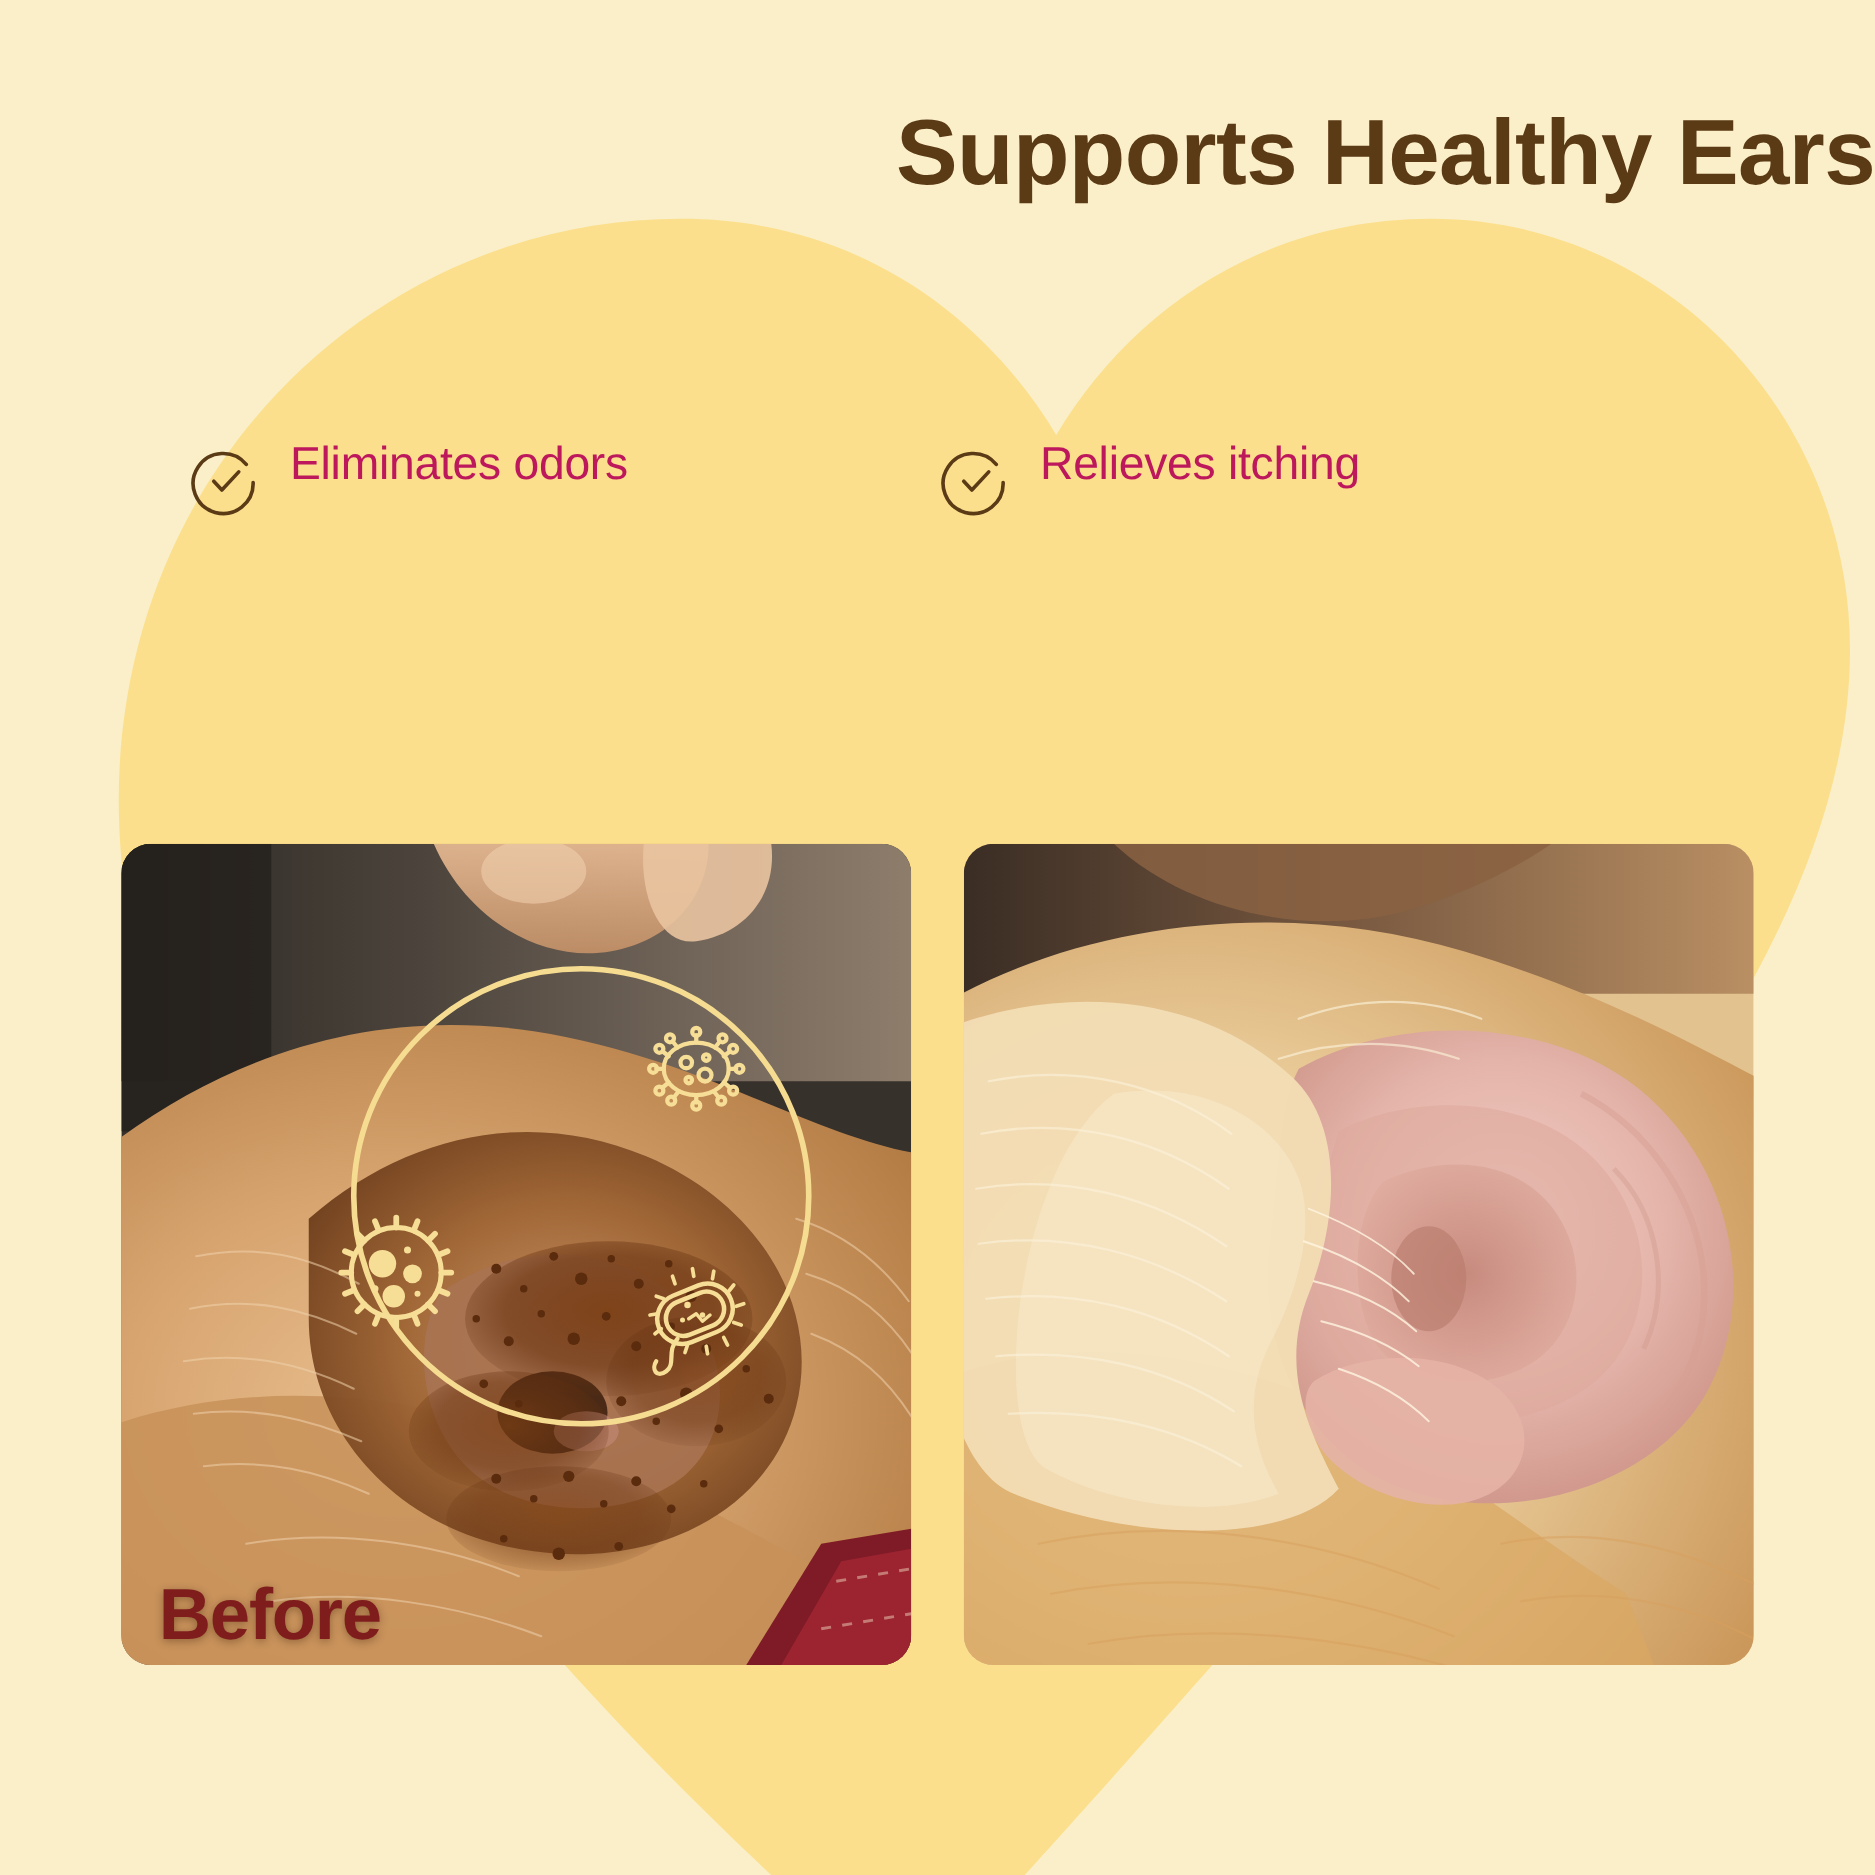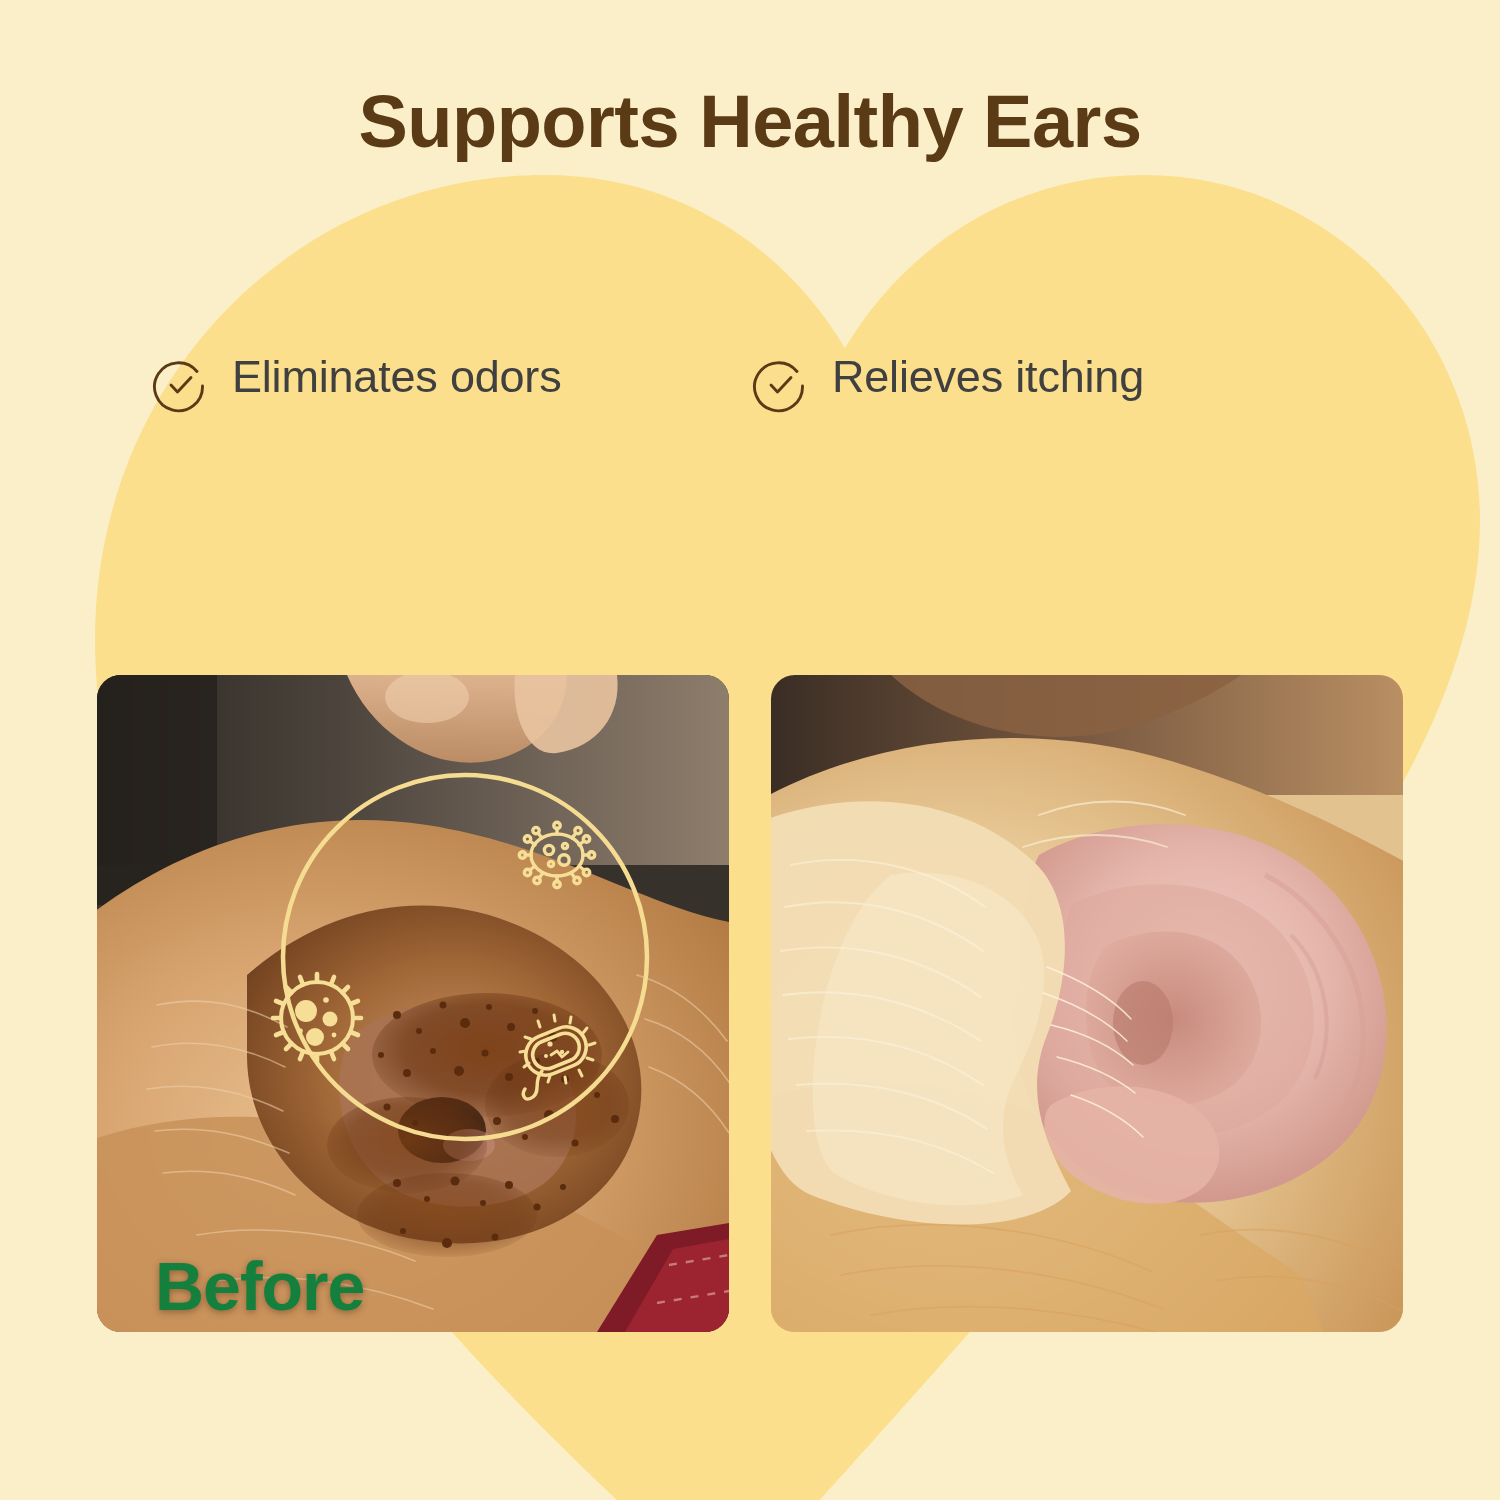--- a/index.html
+++ b/index.html
@@ -17,21 +17,21 @@
   
   #heart-bg {
     position:absolute; left:0; top:0;
     width:1500px; height:1500px;
     z-index:0; pointer-events:none;
   }
   
   #title {
     position:absolute; z-index:3;
     left:0; right:0; top:84px;
-    text-align:center;
+    text-align:right;
     font-size:74px;
     font-weight:700;
     letter-spacing:-0.5px;
     color:#5B3A16;
     line-height:1.04;
   }
   
   #benefits {
     position:absolute; z-index:3;
     left:150px; top:348px;
@@ -47,23 +47,23 @@
     align-items:flex-start;
     gap:22px;
   }
   .benefit .chk {
     flex:0 0 auto;
     width:60px; height:60px;
     margin-top:6px;
   }
   .benefit .chk svg { display:block; width:60px; height:60px; }
   .benefit .btxt {
-    font-size:45px;
+    font-size:37px;
     line-height:1.27;
-    color:#404040;
+    color:#be185d;
     font-weight:400;
     letter-spacing:-0.2px;
     max-width:520px;
   }
   
   #panels {
     position:absolute; z-index:3;
     left:97px; top:675px;
     width:1306px; height:657px;
     display:flex;
@@ -75,28 +75,27 @@
     border-radius:24px;
     overflow:hidden;
   }
   .panel .photo {
     position:absolute; inset:0;
     width:100%; height:100%;
   }
   .panel .label {
     position:absolute;
     left:30px; bottom:8px;
-    font-size:68px;
+    font-size:58px;
     font-weight:700;
-    color:#15803d;
+    color:#7f1d1d;
     letter-spacing:-1px;
     text-shadow:0 2px 7px rgba(60,30,10,.42);
     z-index:6;
     line-height:1.1;
-    margin-left:28px;
   }
   .overlay {
     position:absolute; inset:0;
     z-index:5; pointer-events:none;
   }
   
   #disclaimer {
     position:absolute; z-index:3;
     left:0; right:0; top:1365px;
     text-align:center;

